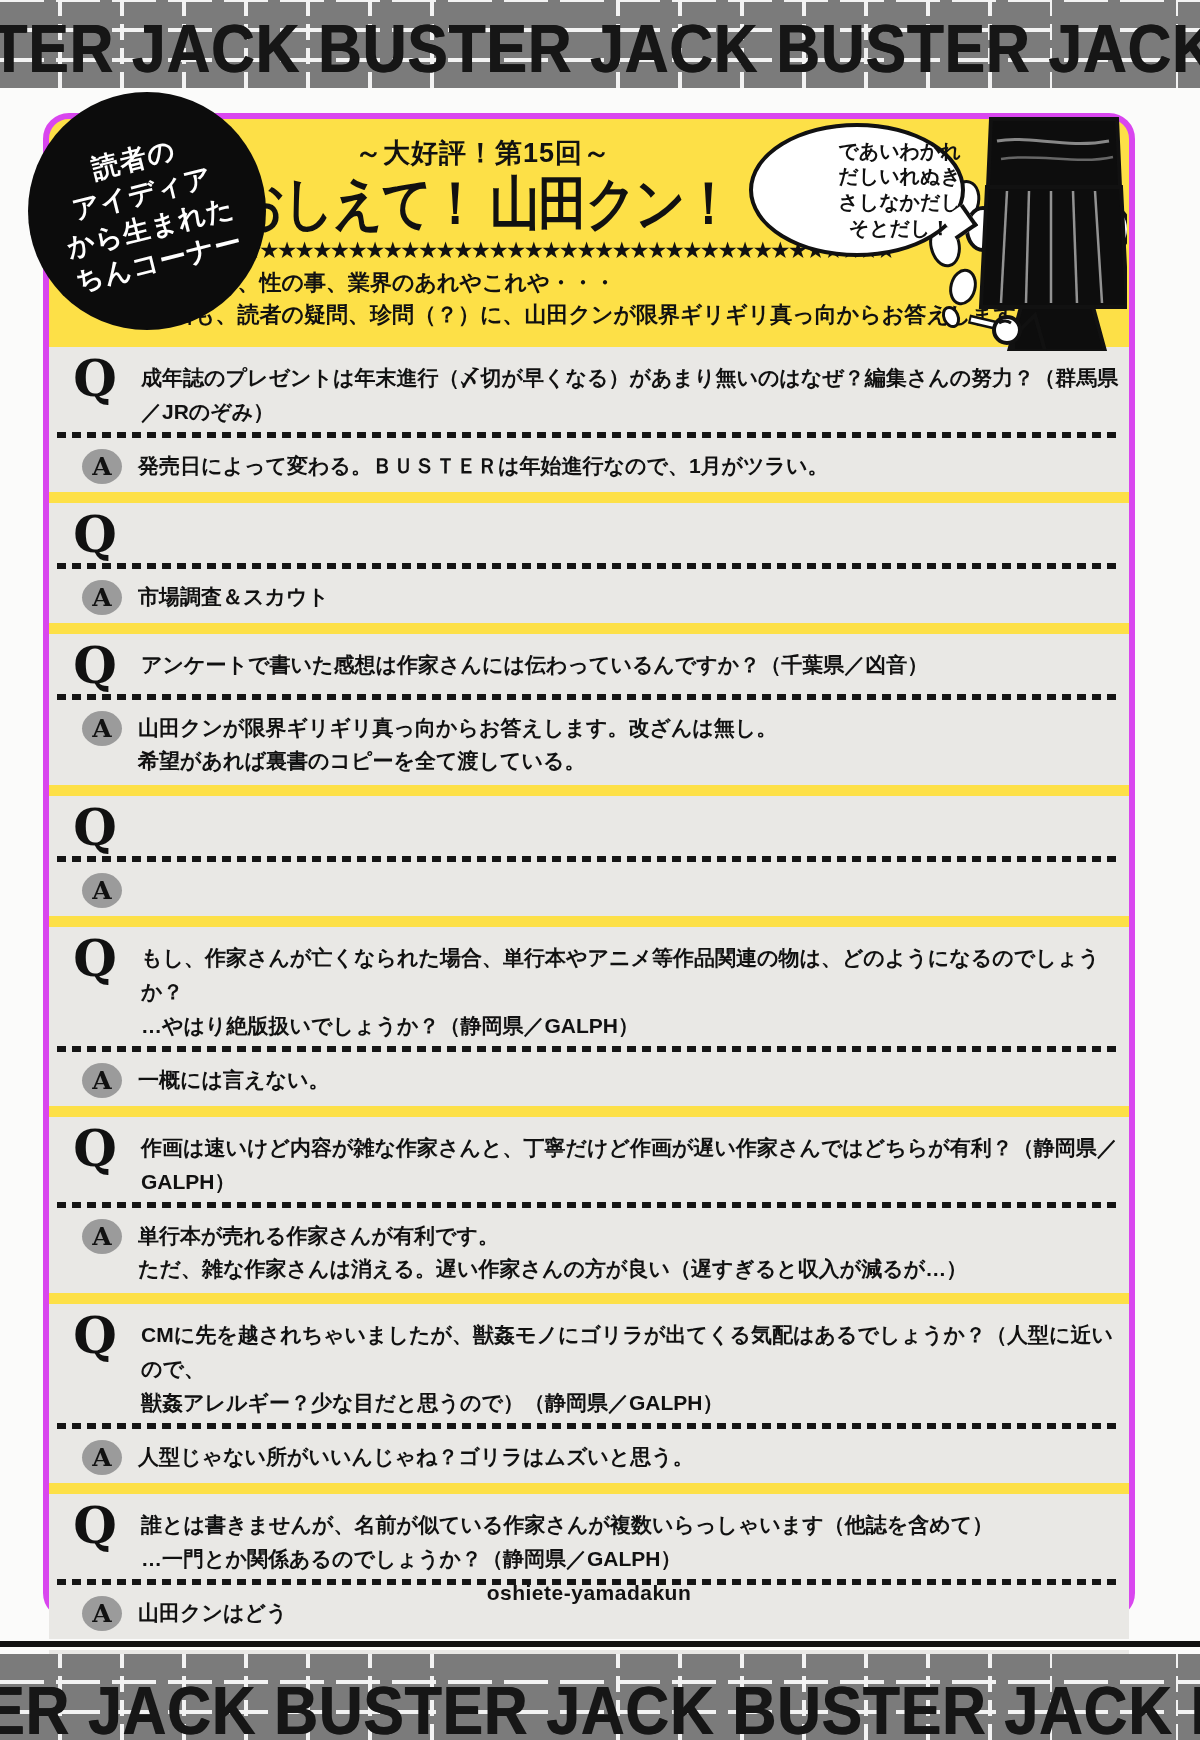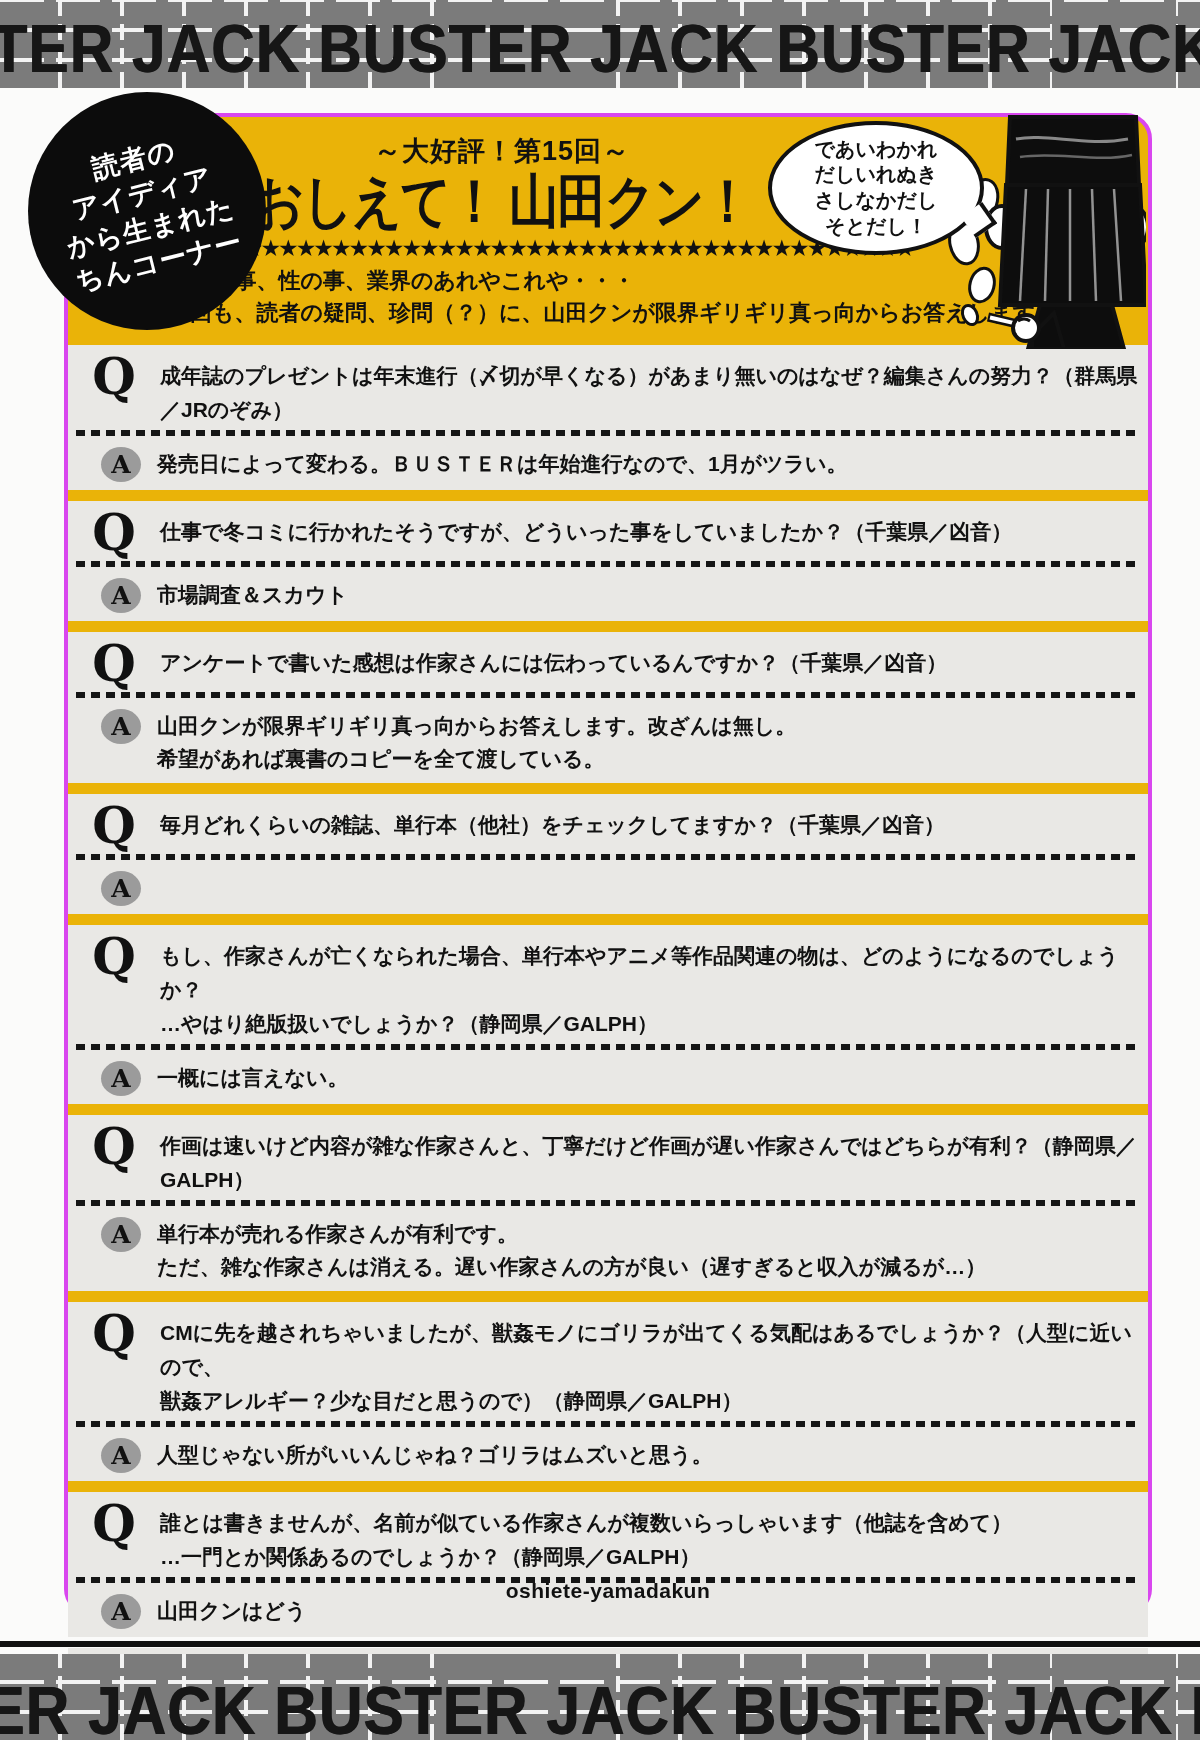--- a/index.html
+++ b/index.html
@@ -24,22 +24,22 @@
     position:absolute;left:-10px;top:8px;white-space:nowrap;
     font-weight:bold;font-size:58px;letter-spacing:1px;color:#161616;
     transform:scale(1.04,1.18);transform-origin:left top;
     text-shadow:1px 0 #161616;
   }
   .banner-bottom .banner-text{top:16px;left:-16px;}
   .bottom-rule{position:absolute;left:0;right:0;bottom:93px;height:6px;background:#111;}
 
   
   .main-box{
-    position:absolute;left:64px;top:113px;width:1080px;height:1494px;
-    background:#eab308;border:4px solid #d946ef;border-radius:26px;
+    position:absolute;left:43px;top:113px;width:1080px;height:1494px;
+    background:#fde047;border:6px solid #d946ef;border-radius:26px;
   }
 
   
   .badge{
     position:absolute;left:28px;top:92px;width:238px;height:238px;border-radius:50%;
     background:#0c0c0c;z-index:6;display:flex;align-items:center;justify-content:center;
   }
   .badge-text{
     transform:rotate(-14deg);color:#fff;font-weight:bold;font-size:27px;line-height:1.3;
     white-space:pre-line;text-align:center;letter-spacing:1px;
@@ -51,21 +51,21 @@
   .page-title{position:absolute;top:46px;left:154px;width:560px;text-align:center;
     font-size:48px;font-weight:bold;letter-spacing:-2px;transform:scale(1.04,1.2);transform-origin:center top;}
   .stars{position:absolute;top:118px;left:122px;width:726px;overflow:hidden;white-space:nowrap;
     font-size:23px;letter-spacing:-3px;color:#111;}
   .intro{position:absolute;top:148px;left:100px;font-size:22px;font-weight:bold;line-height:1.45;white-space:pre-line;}
 
   
   .bubble{
     position:absolute;top:4px;left:700px;width:208px;height:126px;background:#fff;
     border:4px solid #111;border-radius:50%;z-index:4;
-    display:flex;align-items:center;justify-content:center;text-align:center;
+    display:flex;align-items:center;justify-content:flex-end;text-align:center;
     font-size:20px;font-weight:bold;line-height:1.28;white-space:pre-line;
   }
   .bubble::after{
     content:"";position:absolute;right:-12px;bottom:18px;width:22px;height:22px;background:#fff;
     border-right:4px solid #111;border-bottom:4px solid #111;transform:rotate(-35deg);
   }
   .character{position:absolute;top:-8px;right:2px;width:210px;height:240px;z-index:3;}
 
   
   .qa-list{position:absolute;top:228px;left:0;right:0;}
@@ -162,21 +162,20 @@
       <div class="divider"></div>
       <div class="a-row">
         <span class="a-badge">A</span>
         <div class="a-text">発売日によって変わる。ＢＵＳＴＥＲは年始進行なので、1月がツラい。</div>
       </div>
     </div>
 
     <div class="qa-block">
       <div class="q-row">
         <span class="q-letter">Q</span>
-        <div class="q-text">仕事で冬コミに行かれたそうですが、どういった事をしていましたか？（千葉県／凶音）</div>
       </div>
       <div class="divider"></div>
       <div class="a-row">
         <span class="a-badge">A</span>
         <div class="a-text">市場調査＆スカウト</div>
       </div>
     </div>
 
     <div class="qa-block">
       <div class="q-row">
@@ -187,21 +186,20 @@
       <div class="a-row">
         <span class="a-badge">A</span>
         <div class="a-text">山田クンが限界ギリギリ真っ向からお答えします。改ざんは無し。
 希望があれば裏書のコピーを全て渡している。</div>
       </div>
     </div>
 
     <div class="qa-block">
       <div class="q-row">
         <span class="q-letter">Q</span>
-        <div class="q-text">毎月どれくらいの雑誌、単行本（他社）をチェックしてますか？（千葉県／凶音）</div>
       </div>
       <div class="divider"></div>
       <div class="a-row">
         <span class="a-badge">A</span>
       </div>
     </div>
 
     <div class="qa-block">
       <div class="q-row">
         <span class="q-letter">Q</span>

